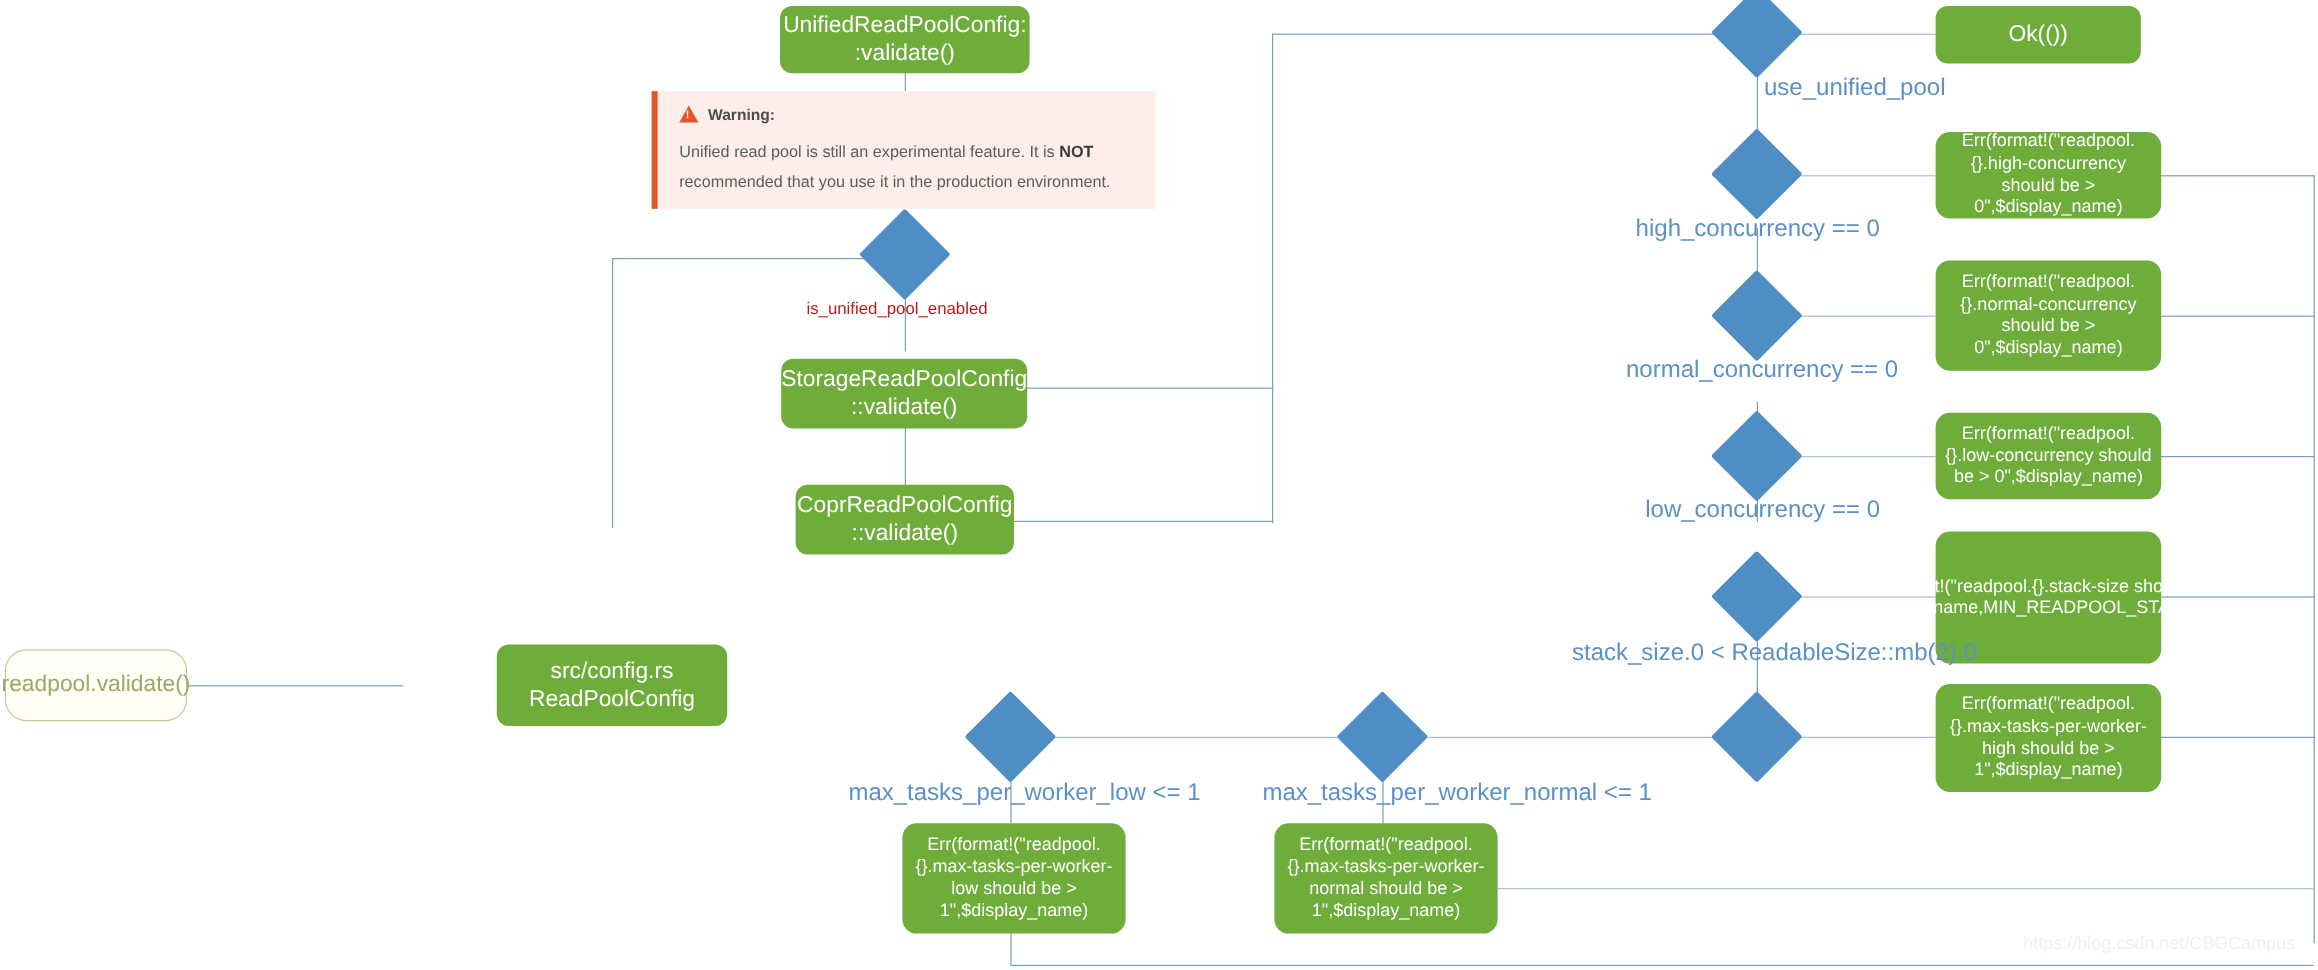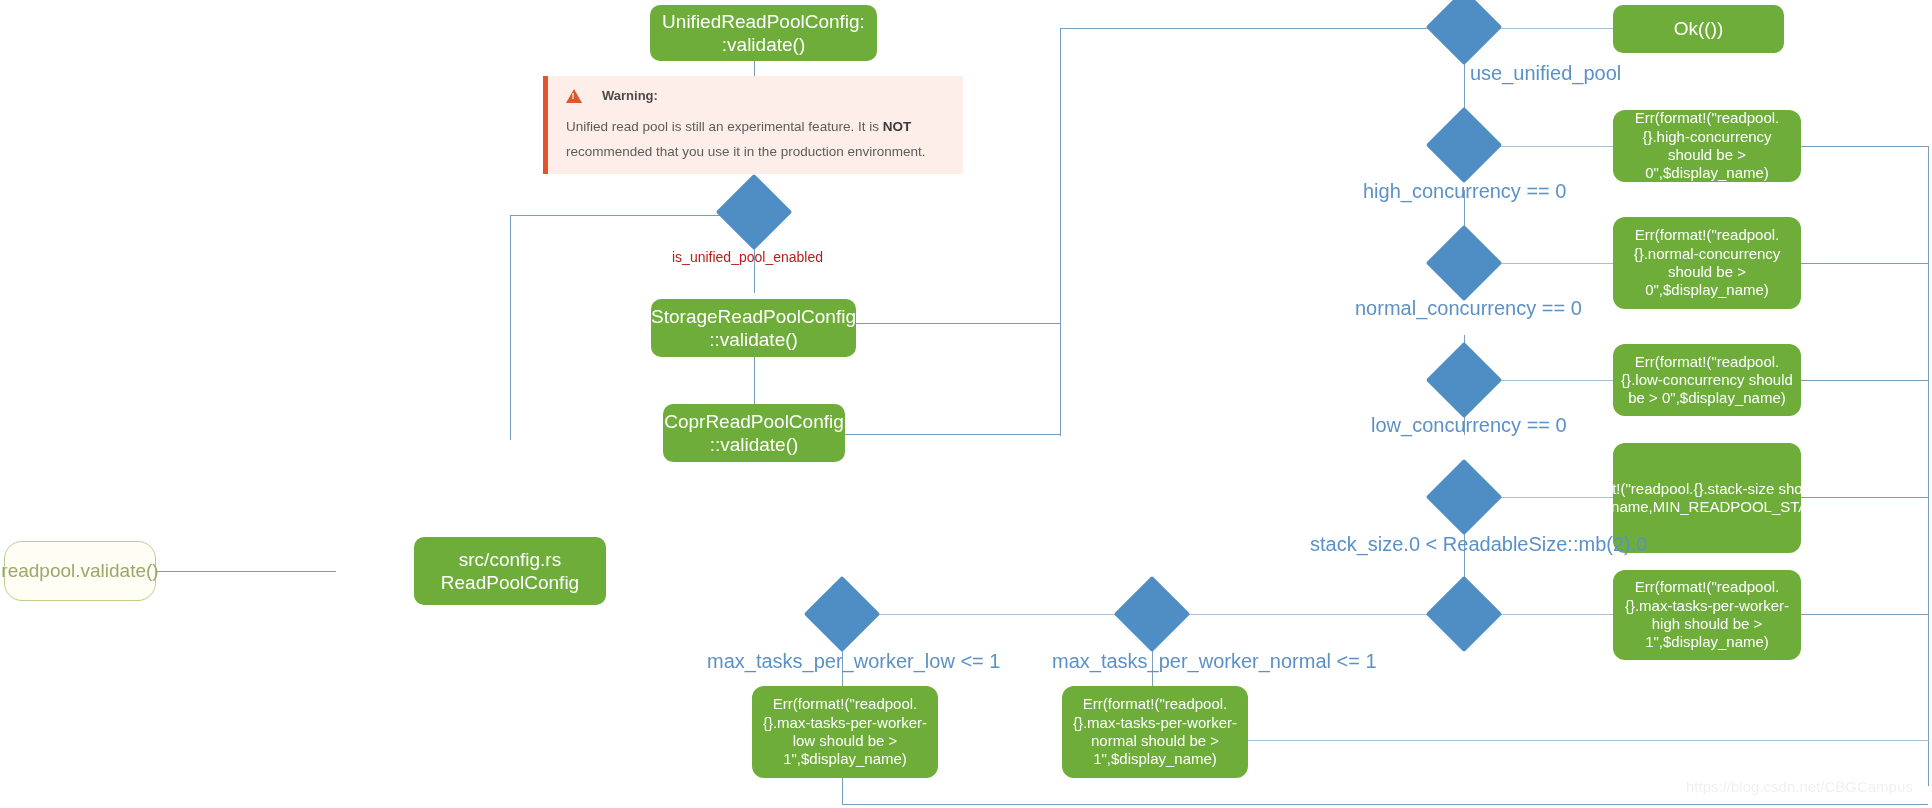--- a/index.html
+++ b/index.html
@@ -53,21 +53,21 @@
 
   
   .warn{
     position:absolute;
     background:#fdeee9;
     border-left:5px solid #e2542a;
     box-sizing:border-box;
     padding:12px 16px 12px 18px;
     z-index:6;
   }
-  .warn-head{display:flex;align-items:flex-end;gap:20px;margin-bottom:12px;}
+  .warn-head{display:flex;align-items:flex-start;gap:8px;margin-bottom:12px;}
   .warn-title{font-size:13px;font-weight:bold;color:#4c4c4c;}
   .tri{
     width:0;height:0;
     border-left:8px solid transparent;border-right:8px solid transparent;
     border-bottom:14px solid #e2542a;
     position:relative;
   }
   .tri::after{
     content:"!";position:absolute;left:-2.5px;top:3px;
     font-size:9px;font-weight:bold;color:#fdeee9;line-height:1;
@@ -143,21 +143,21 @@
 
   <div class="node start" style="left:4px;top:541px;width:152px;height:60px;">
     <span>readpool.validate()</span>
   </div>
 
   <div class="node big" style="left:414px;top:537px;width:192px;height:68px;">
     <span>src/config.rs
 ReadPoolConfig</span>
   </div>
 
-  <div class="node big" style="left:650px;top:5px;width:227px;height:56px;">
+  <div class="node big" style="left:650px;top:5px;width:208px;height:56px;">
     <span>UnifiedReadPoolConfig:
 :validate()</span>
   </div>
 
   <div class="node big" style="left:651px;top:299px;width:205px;height:58px;">
     <span>StorageReadPoolConfig
 ::validate()</span>
   </div>
 
   <div class="node big" style="left:663px;top:404px;width:182px;height:58px;">

